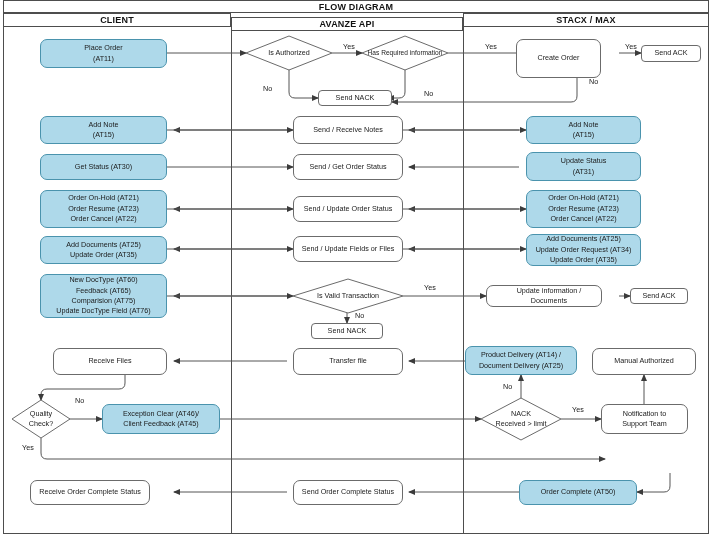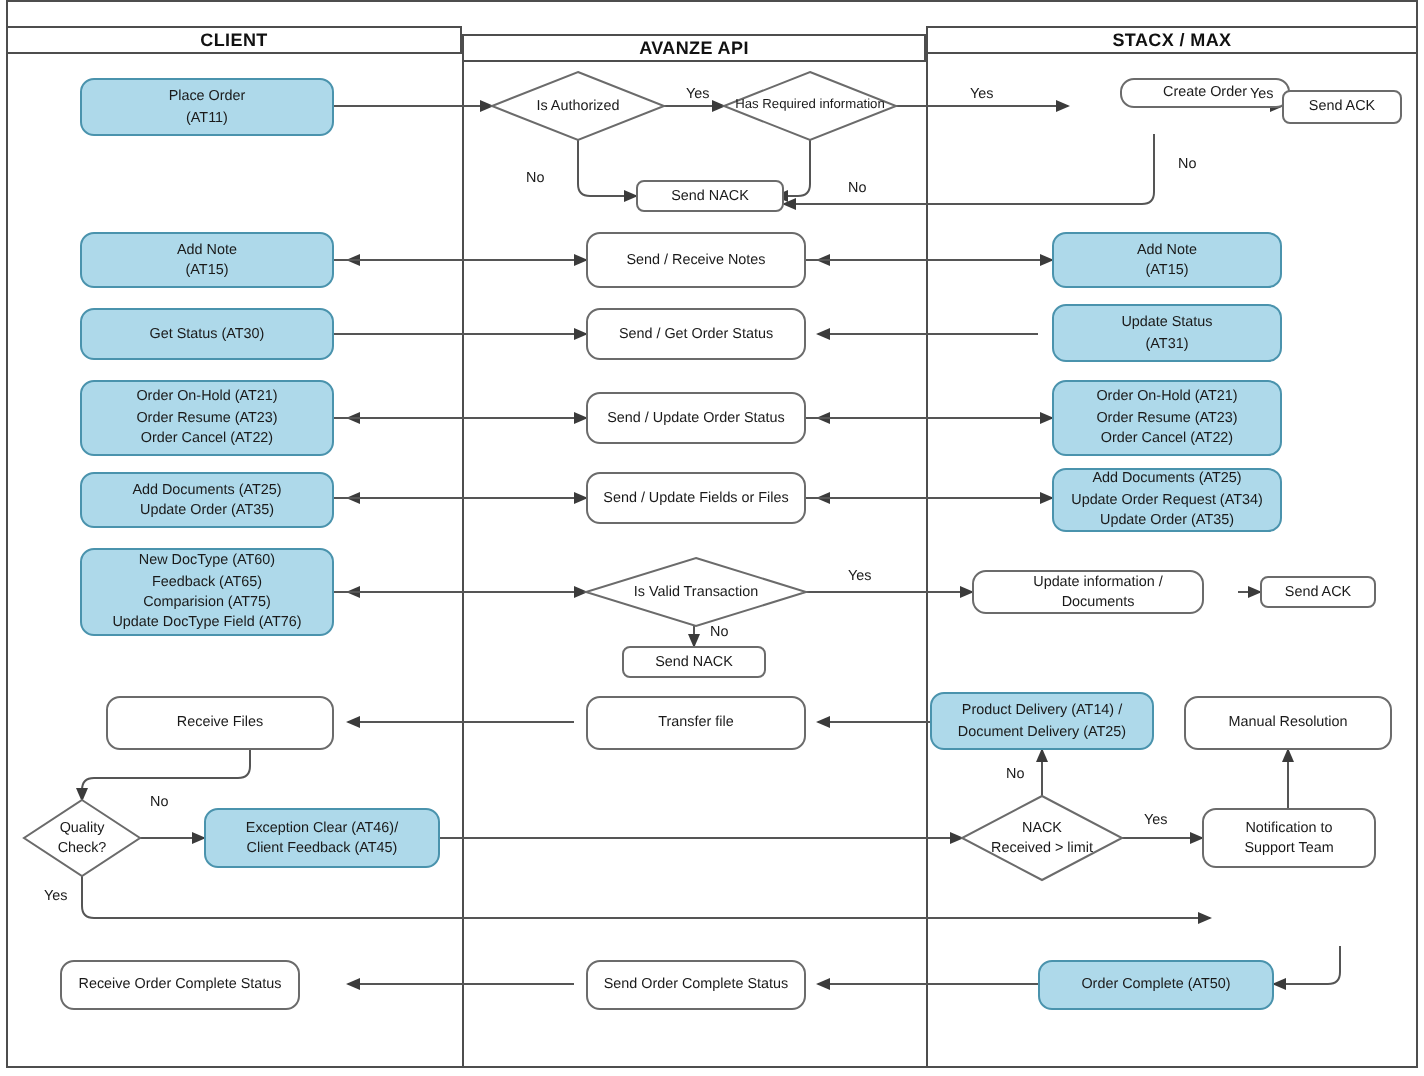--- a/index.html
+++ b/index.html
@@ -21,20 +21,23 @@
   svg.wires{position:absolute;left:0;top:0;width:712px;height:538px;pointer-events:none;}
   .ln{stroke:#555;stroke-width:1;fill:none;}
 </style>
 </head>
 <body>
 
 <div id="canvas">
 
   <div class="outer-frame"></div>
 
+  <div class="band" style="left:3px;top:0px;width:706px;height:13px;">
+    <span>FLOW DIAGRAM</span>
+  </div>
 
   <div class="band" style="left:3px;top:13px;width:228px;height:14px;">
     <span>CLIENT</span>
   </div>
   <div class="band" style="left:231px;top:17px;width:232px;height:14px;">
     <span>AVANZE API</span>
   </div>
   <div class="band" style="left:463px;top:13px;width:246px;height:14px;">
     <span>STACX / MAX</span>
   </div>
@@ -124,21 +127,21 @@
     <div class="dlabel">Is Authorized</div>
   </div>
 
   <div class="diamond" style="left:362px;top:36px;width:86px;height:34px;">
     <svg width="86" height="34">
         <polygon points="43,0 86,17 43,34 0,17" fill="#ffffff" stroke="#6b6b6b" stroke-width="1"></polygon>
       </svg>
     <div class="dlabel" style="font-size:6.6px;">Has Required information</div>
   </div>
 
-  <div class="node" style="left:560px;top:39px;width:85px;height:15px;">Create Order</div>
+  <div class="node" style="left:516px;top:39px;width:85px;height:39px;">Create Order</div>
   <div class="node" style="left:641px;top:45px;width:60px;height:17px;border-radius:4px;">Send ACK</div>
   <div class="node" style="left:318px;top:90px;width:74px;height:16px;border-radius:4px;">Send NACK</div>
 
   <span class="lbl" style="left:343px;top:42px;">Yes</span>
   <span class="lbl" style="left:263px;top:84px;">No</span>
   <span class="lbl" style="left:485px;top:42px;">Yes</span>
   <span class="lbl" style="left:424px;top:89px;">No</span>
   <span class="lbl" style="left:625px;top:42px;">Yes</span>
   <span class="lbl" style="left:589px;top:77px;">No</span>
 
@@ -170,21 +173,21 @@
   <div class="node" style="left:486px;top:285px;width:116px;height:22px;padding-left:13px;">Update information / Documents</div>
   <div class="node" style="left:630px;top:288px;width:58px;height:16px;border-radius:4px;">Send ACK</div>
   <div class="node" style="left:311px;top:323px;width:72px;height:16px;border-radius:4px;">Send NACK</div>
 
   <span class="lbl" style="left:424px;top:283px;">Yes</span>
   <span class="lbl" style="left:355px;top:311px;">No</span>
 
   <div class="node" style="left:53px;top:348px;width:114px;height:27px;">Receive Files</div>
   <div class="node" style="left:293px;top:348px;width:110px;height:27px;">Transfer file</div>
   <div class="node blue" style="left:465px;top:346px;width:112px;height:29px;">Product Delivery (AT14) /<br>Document Delivery (AT25)</div>
-  <div class="node" style="left:592px;top:348px;width:104px;height:27px;">Manual Resolution</div>
+  <div class="node" style="left:592px;top:348px;width:104px;height:27px;">Manual Authorized</div>
 
   <div class="diamond" style="left:12px;top:400px;width:58px;height:38px;">
     <svg width="58" height="38">
         <polygon points="29,0 58,19 29,38 0,19" fill="#ffffff" stroke="#6b6b6b" stroke-width="1"></polygon>
       </svg>
     <div class="dlabel">Quality<br>Check?</div>
   </div>
 
   <div class="node blue" style="left:102px;top:404px;width:118px;height:30px;">Exception Clear (AT46)/<br>Client Feedback (AT45)</div>
 

